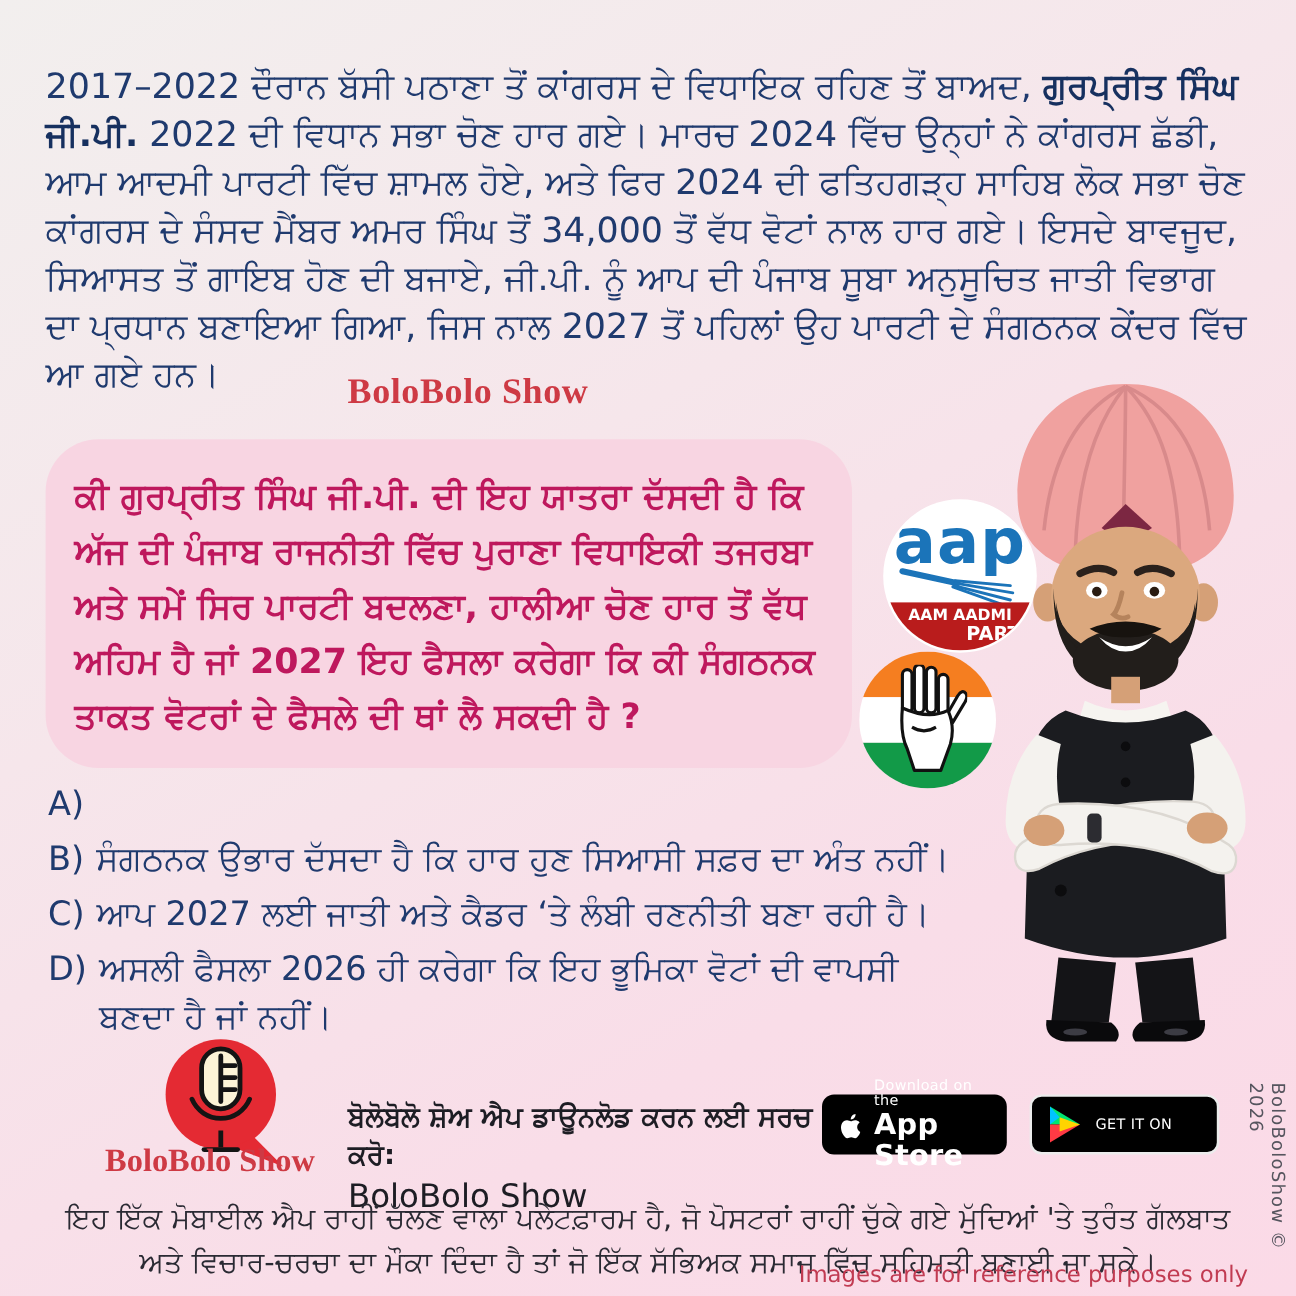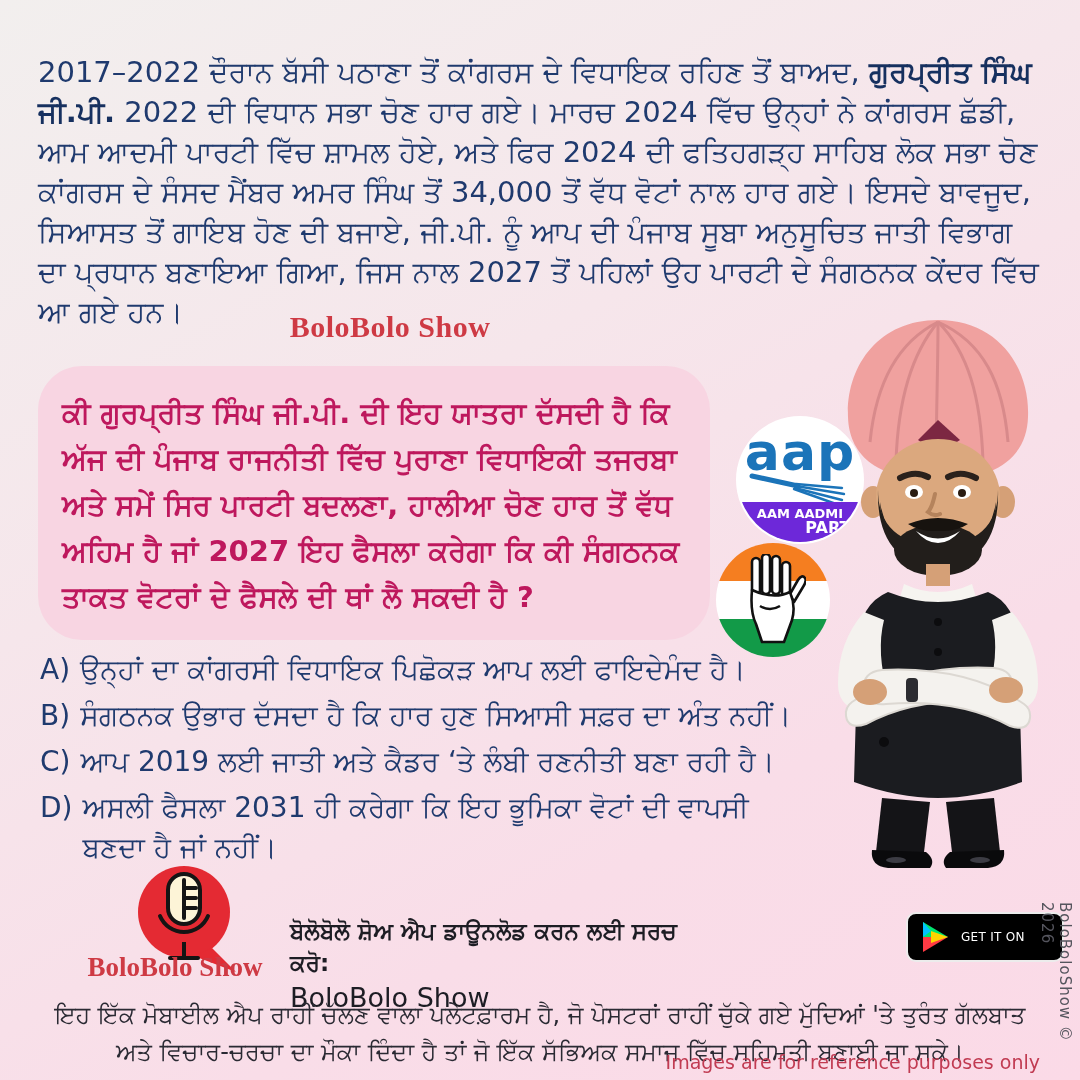--- a/index.html
+++ b/index.html
@@ -25,21 +25,21 @@
     padding:24px 26px 0 24px;
   }
   .question-text{font-size:29px;line-height:46px;font-weight:800;color:#be185d;}
   
   .aap-logo{
     position:absolute;left:738px;top:378px;width:124px;height:124px;border-radius:50%;
     background:#ffffff;overflow:hidden;box-shadow:0 0 0 2px #ffffff;margin-top:40px;
   }
   .aap-word{position:absolute;top:6px;left:0;width:100%;text-align:center;
     font-size:52px;font-weight:700;color:#1b74b9;letter-spacing:1px;line-height:56px;}
-  .aap-band{position:absolute;bottom:0;left:0;width:100%;height:40px;background:#6d28d9;
+  .aap-band{position:absolute;bottom:0;left:0;width:100%;height:40px;background:#b91c1c;
     color:#fff;text-align:center;font-weight:700;}
   .aap-band .l1{font-size:13px;line-height:15px;margin-top:4px;}
   .aap-band .l2{font-size:16px;line-height:13px;text-align:right;}
   .aap-broom{position:absolute;left:8px;top:52px;}
   
   .inc-logo{position:absolute;left:716px;top:543px;width:114px;height:114px;border-radius:50%;overflow:hidden;}
   .inc-stripe{width:100%;height:38px;}
   .inc-hand{position:absolute;left:50%;top:50%;transform:translate(-50%,-50%);}
   
   .cartoon{position:absolute;left:818px;top:312px;}
@@ -55,21 +55,21 @@
     font-size:27px;color:#ce3a44;
   }
   .search-block{position:absolute;left:290px;top:915px;width:400px;color:#1d1d24;}
   .search-block .prompt{font-size:23px;font-weight:600;line-height:32px;}
   .search-block .term{font-size:27px;line-height:38px;}
   .badge{
     position:absolute;top:912px;height:50px;background:#000;border-radius:10px;color:#fff;
     display:flex;align-items:center;padding:0 14px;gap:11px;box-sizing:border-box;cursor:pointer;
   }
   .badge.appstore{left:685px;width:154px;}
-  .badge.gplay{left:858px;width:158px;border:2px solid #ececec;margin-left:48px;}
+  .badge.gplay{left:858px;width:158px;border:2px solid #ececec;}
   .badge .txt{display:flex;flex-direction:column;justify-content:center;}
   .badge .small{font-size:12px;line-height:13px;letter-spacing:.3px;}
   .badge .big{font-size:24px;line-height:26px;font-weight:600;letter-spacing:.2px;}
   .description{
     position:absolute;left:40px;top:997px;width:1000px;text-align:center;
     font-size:24px;line-height:37px;color:#2a2a33;font-weight:500;
   }
   .copyright{
     position:absolute;right:6px;top:902px;height:170px;
     writing-mode:vertical-rl;text-orientation:sideways;
@@ -183,33 +183,32 @@
 
     <path d="M54 538 Q52 554 70 556 L112 556 Q118 548 108 540 Z" fill="#0a0a0c"></path>
     <path d="M186 538 Q188 554 170 556 L128 556 Q122 548 132 540 Z" fill="#0a0a0c"></path>
     <ellipse cx="78" cy="548" rx="10" ry="3" fill="#3c3c44"></ellipse>
     <ellipse cx="162" cy="548" rx="10" ry="3" fill="#3c3c44"></ellipse>
   </svg>
 
   <div class="options">
     <div class="opt">
       <span class="lbl">A)</span>
-      <span>ਉਨ੍ਹਾਂ ਦਾ ਕਾਂਗਰਸੀ ਵਿਧਾਇਕ ਪਿਛੋਕੜ ਆਪ ਲਈ ਫਾਇਦੇਮੰਦ ਹੈ।</span>
     </div>
     <div class="opt">
       <span class="lbl">B)</span>
       <span>ਸੰਗਠਨਕ ਉਭਾਰ ਦੱਸਦਾ ਹੈ ਕਿ ਹਾਰ ਹੁਣ ਸਿਆਸੀ ਸਫ਼ਰ ਦਾ ਅੰਤ ਨਹੀਂ।</span>
     </div>
     <div class="opt">
       <span class="lbl">C)</span>
-      <span>ਆਪ 2019 ਲਈ ਜਾਤੀ ਅਤੇ ਕੈਡਰ ‘ਤੇ ਲੰਬੀ ਰਣਨੀਤੀ ਬਣਾ ਰਹੀ ਹੈ।</span>
+      <span>ਆਪ 2027 ਲਈ ਜਾਤੀ ਅਤੇ ਕੈਡਰ ‘ਤੇ ਲੰਬੀ ਰਣਨੀਤੀ ਬਣਾ ਰਹੀ ਹੈ।</span>
     </div>
     <div class="opt" style="width:760px">
       <span class="lbl">D)</span>
-      <span>ਅਸਲੀ ਫੈਸਲਾ 2031 ਹੀ ਕਰੇਗਾ ਕਿ ਇਹ ਭੂਮਿਕਾ ਵੋਟਾਂ ਦੀ ਵਾਪਸੀ ਬਣਦਾ ਹੈ ਜਾਂ ਨਹੀਂ।</span>
+      <span>ਅਸਲੀ ਫੈਸਲਾ 2026 ਹੀ ਕਰੇਗਾ ਕਿ ਇਹ ਭੂਮਿਕਾ ਵੋਟਾਂ ਦੀ ਵਾਪਸੀ ਬਣਦਾ ਹੈ ਜਾਂ ਨਹੀਂ।</span>
     </div>
   </div>
 
   <svg class="mic-logo" width="150" height="118" viewBox="0 0 150 118">
     <circle cx="72" cy="52" r="46" fill="#e42a33"></circle>
     <path d="M100 88 L124 112 L82 96 Z" fill="#e42a33"></path>
     <rect x="56" y="14" width="32" height="50" rx="16" fill="#fdf4d7" stroke="#141414" stroke-width="4"></rect>
     <g stroke="#141414" stroke-width="4" stroke-linecap="round">
       <line x1="72" y1="20" x2="72" y2="58"></line>
       <line x1="74" y1="28" x2="84" y2="28"></line>
@@ -220,20 +219,30 @@
     <line x1="72" y1="82" x2="72" y2="96" stroke="#141414" stroke-width="4"></line>
     <line x1="58" y1="98" x2="86" y2="98" stroke="#141414" stroke-width="4" stroke-linecap="round"></line>
   </svg>
   <div class="footer-brand">BoloBolo Show</div>
 
   <div class="search-block">
     <div class="prompt">ਬੋਲੋਬੋਲੋ ਸ਼ੋਅ ਐਪ ਡਾਊਨਲੋਡ ਕਰਨ ਲਈ ਸਰਚ ਕਰੋ:</div>
     <div class="term">BoloBolo Show</div>
   </div>
 
+  <div class="badge appstore">
+    <svg width="26" height="32" viewBox="0 0 26 32" fill="#ffffff">
+      <path d="M21.6 19.1c0-3.6 2.9-5.3 3-5.4-1.6-2.4-4.2-2.7-5.1-2.7-2.2-.2-4.2 1.3-5.3 1.3-1.1 0-2.8-1.3-4.6-1.2-2.4 0-4.6 1.4-5.8 3.5-2.5 4.3-.6 10.7 1.8 14.2 1.2 1.7 2.6 3.6 4.4 3.5 1.8-.1 2.4-1.1 4.6-1.1 2.1 0 2.7 1.1 4.6 1.1 1.9 0 3.1-1.7 4.3-3.4 1.3-2 1.9-3.9 1.9-4-.1-.1-3.7-1.5-3.8-5.8z"></path>
+      <path d="M18.3 8.3c1-1.2 1.6-2.8 1.4-4.5-1.4.1-3.1.9-4.1 2.1-.9 1-1.7 2.7-1.5 4.3 1.6.1 3.2-.8 4.2-1.9z"></path>
+    </svg>
+    <div class="txt">
+      <span class="small">Download on the</span>
+      <span class="big">App Store</span>
+    </div>
+  </div>
 
   <div class="badge gplay">
     <svg width="28" height="32" viewBox="0 0 28 32">
       <polygon points="1,1 26,16 1,16" fill="#00e571"></polygon>
       <polygon points="1,31 26,16 1,16" fill="#ff3a44"></polygon>
       <polygon points="9,10 26,16 9,22" fill="#ffd400"></polygon>
       <polygon points="1,1 9,10 1,16" fill="#00c3ff"></polygon>
     </svg>
     <div class="txt">
       <span class="small">GET IT ON</span>

